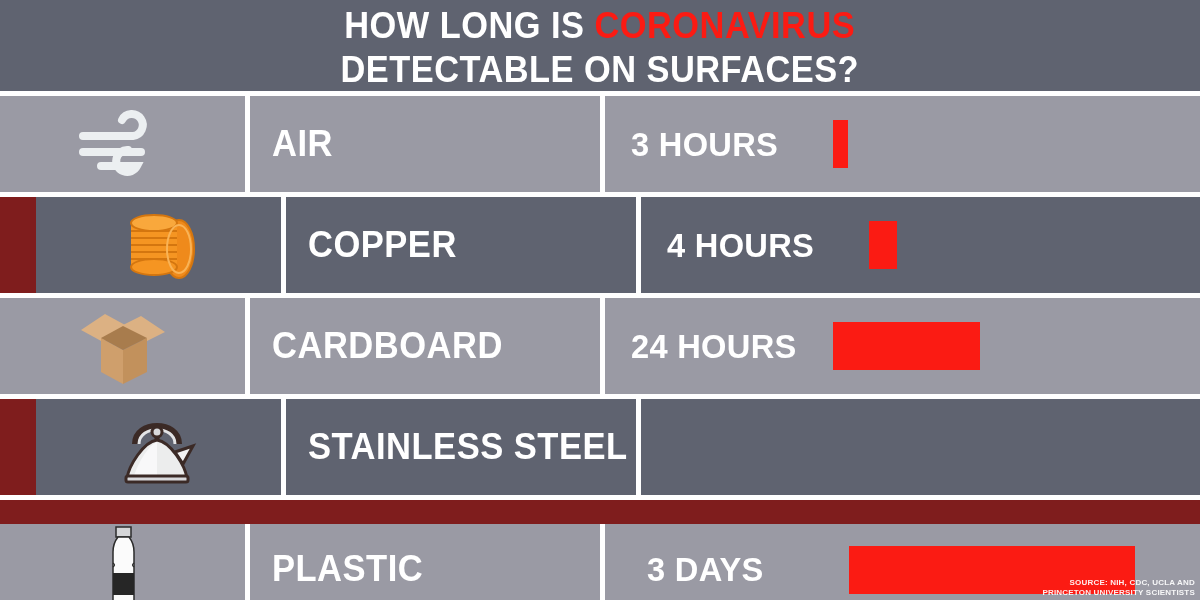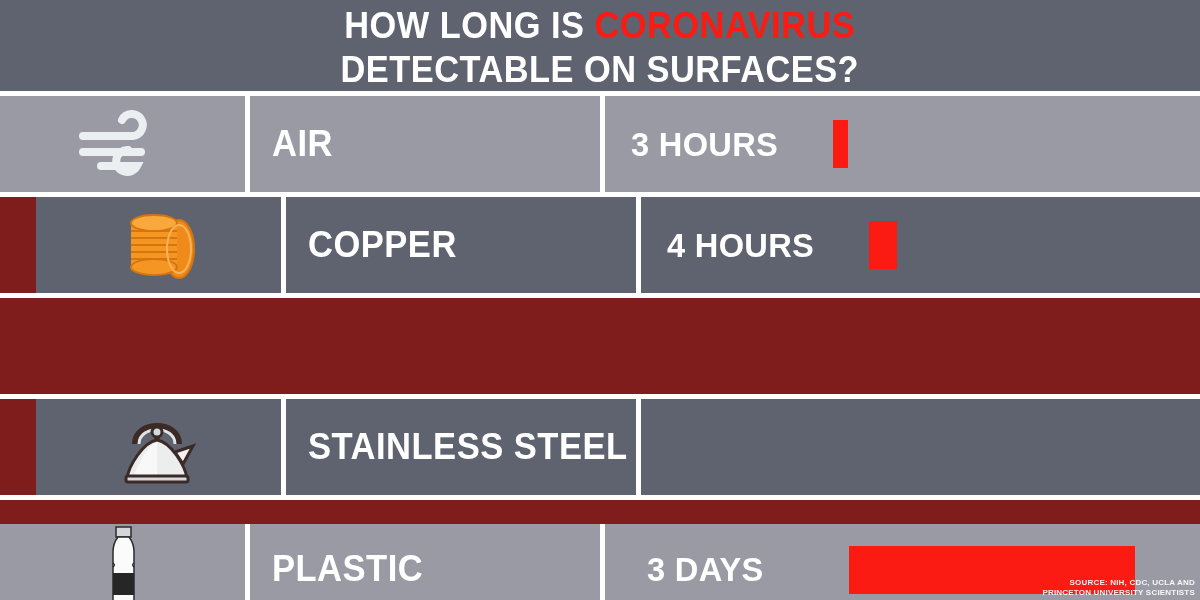--- a/index.html
+++ b/index.html
@@ -219,20 +219,42 @@
       <span class="surface-label">COPPER</span>
     </div>
     <div class="vdiv v2"></div>
     <div class="cell-value">
       <span class="duration-label">4 HOURS</span>
       <div class="bar" style="width:28px;"></div>
     </div>
   </div>
 
   <div class="hsep" style="top:293px;"></div>
+  <div class="row light" style="top:298px;">
+    <div class="cell-icon">
+      <span class="icon-wrap">
+        <svg width="104" height="84" viewBox="0 0 104 84">
+          <polygon points="10,26 34,10 56,22 32,38" fill="#dcb183"></polygon>
+          <polygon points="94,28 70,12 50,22 74,38" fill="#dcb183"></polygon>
+          <polygon points="30,34 52,46 52,80 30,68" fill="#cf9f6c"></polygon>
+          <polygon points="52,46 76,34 76,68 52,80" fill="#c2915c"></polygon>
+          <polygon points="30,34 52,22 76,34 52,46" fill="#a87c4d"></polygon>
+        </svg>
+      </span>
+    </div>
+    <div class="vdiv v1"></div>
+    <div class="cell-label">
+      <span class="surface-label">CARDBOARD</span>
+    </div>
+    <div class="vdiv v2"></div>
+    <div class="cell-value">
+      <span class="duration-label">24 HOURS</span>
+      <div class="bar" style="width:147px;"></div>
+    </div>
+  </div>
 
   <div class="hsep" style="top:394px;"></div>
   <div class="row dark" style="top:399px;">
     <div class="cell-icon">
       <span class="icon-wrap">
         <svg width="92" height="86" viewBox="0 0 92 86">
           <path d="M22 40 C22 16 66 16 66 40" fill="none" stroke="#3b2a26" stroke-width="6"></path>
           <path d="M26 40 C26 21 62 21 62 40" fill="none" stroke="#e3e4e6" stroke-width="3"></path>
           <path d="M62 48 L80 42 L70 60 Z" fill="#f2f2f3" stroke="#3b2a26" stroke-width="3"></path>
           <path d="M44 28 L44 36" stroke="#3b2a26" stroke-width="5" stroke-linecap="round"></path>

